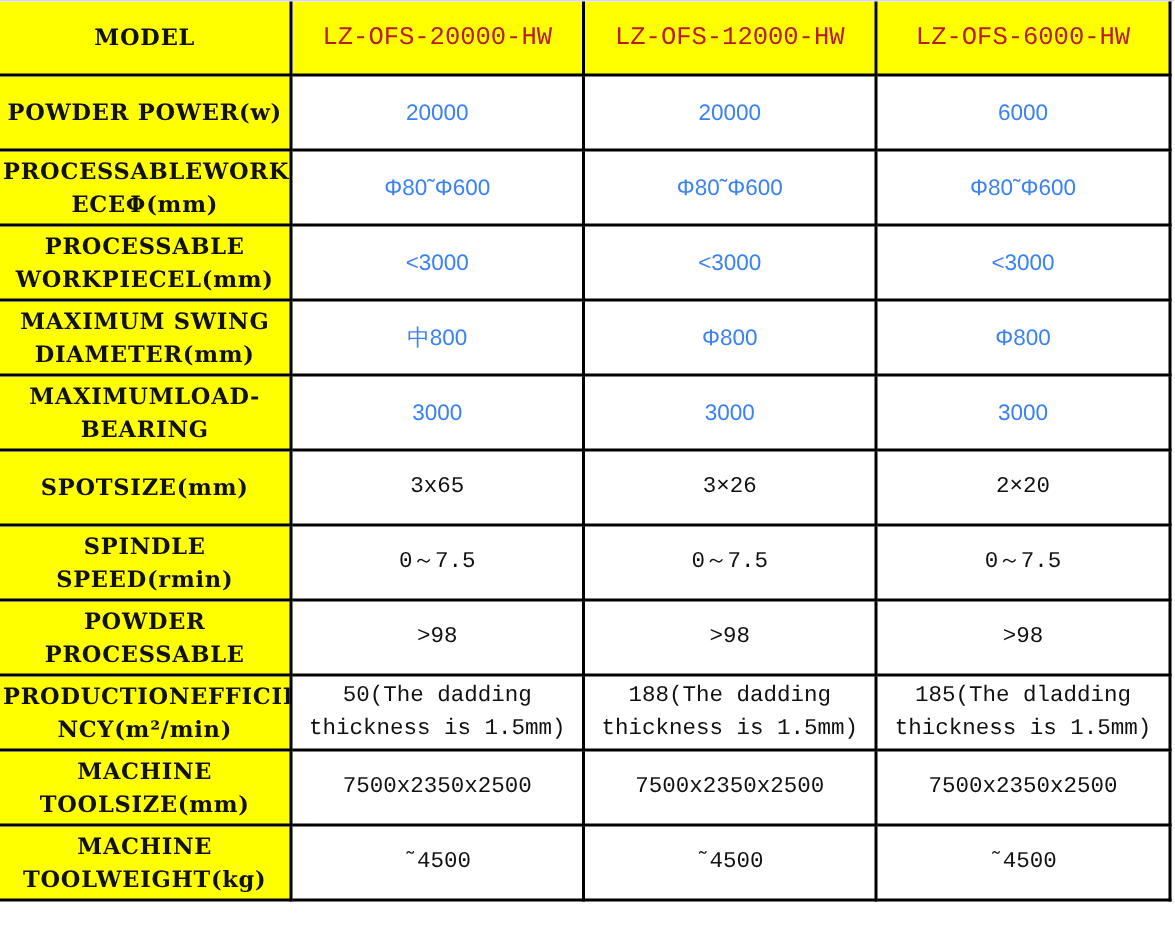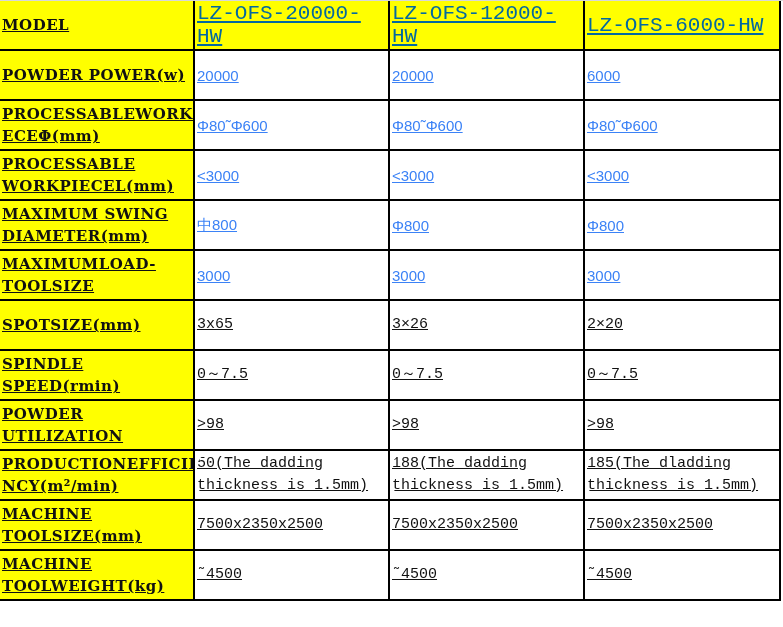--- a/index.html
+++ b/index.html
@@ -8,41 +8,41 @@
     table.spec {
       position: absolute; left: 0; top: 1px;
       border-collapse: collapse;
       table-layout: fixed;
       width: 780px;
     }
     table.spec td {
       border: 2px solid #000;
       height: 48px;
       padding: 0 2px;
+      text-align: center;
       vertical-align: middle;
       overflow: hidden;
-      text-decoration: underline;
     }
     table.spec tr:first-child td { border-top: none; }
     table.spec td:first-child { border-left: none; }
     td.label {
       background: #ffff00;
       font-family: "DejaVu Serif", "Liberation Serif", serif;
       font-weight: bold;
       font-size: 15px;
       line-height: 22px;
       color: #111;
       letter-spacing: 0.5px;
       white-space: pre-line;
     }
     td.head {
       background: #ffff00;
       font-family: "Liberation Mono", "DejaVu Sans Mono", monospace;
-      font-size: 21px;
-      color: #0369a1;
+      font-size: 17px;
+      color: #b91c1c;
     }
     td.val-sans {
       background: #ffffff;
       font-family: "Liberation Sans", sans-serif;
       font-size: 15px;
       color: #3b82f6;
     }
     td.val-mono {
       background: #ffffff;
       font-family: "Liberation Mono", "DejaVu Sans Mono", monospace;
@@ -98,41 +98,41 @@
     </tr>
     <tr>
       <td class="label">MAXIMUM SWING
 DIAMETER(mm)</td>
       <td class="val-sans">中800</td>
       <td class="val-sans">Φ800</td>
       <td class="val-sans">Φ800</td>
     </tr>
     <tr>
       <td class="label">MAXIMUMLOAD-
-TOOLSIZE</td>
+BEARING</td>
       <td class="val-sans">3000</td>
       <td class="val-sans">3000</td>
       <td class="val-sans">3000</td>
     </tr>
     <tr>
       <td class="label">SPOTSIZE(mm)</td>
       <td class="val-mono">3x65</td>
       <td class="val-mono">3×26</td>
       <td class="val-mono">2×20</td>
     </tr>
     <tr>
       <td class="label">SPINDLE
 SPEED(rmin)</td>
       <td class="val-mono">0～7.5</td>
       <td class="val-mono">0～7.5</td>
       <td class="val-mono">0～7.5</td>
     </tr>
     <tr>
       <td class="label">POWDER
-UTILIZATION</td>
+PROCESSABLE</td>
       <td class="val-mono">&gt;98</td>
       <td class="val-mono">&gt;98</td>
       <td class="val-mono">&gt;98</td>
     </tr>
     <tr>
       <td class="label">PRODUCTIONEFFICIE
 NCY(m²/min)</td>
       <td class="val-mono">50(The dadding
 thickness is 1.5mm)</td>
       <td class="val-mono">188(The dadding

